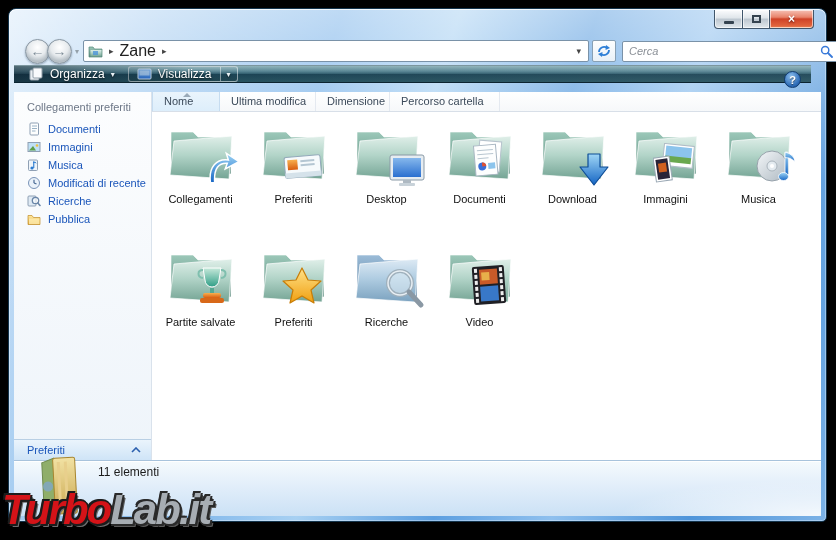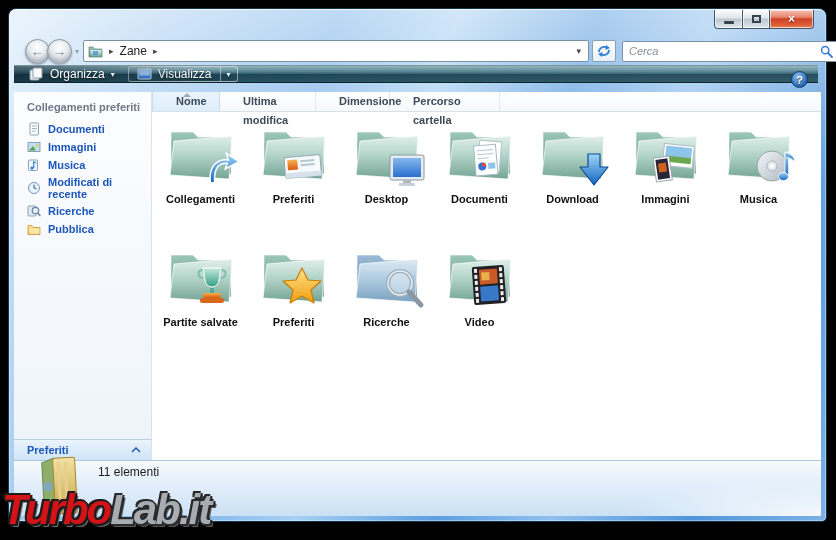--- a/index.html
+++ b/index.html
@@ -45,72 +45,72 @@
     color:#7e8c97; font-size:14px; font-weight:bold;
     box-shadow:0 1px 2px rgba(20,50,80,.35);
   }
   .nav-circle.fwd { margin-left:-3px; }
   .nav-history { color:#93a0aa; font-size:8px; margin:0 4px 0 3px; }
   .breadcrumb-bar {
     height:22px; flex:none; width:506px; background:#fff; border:1px solid #7a92a8; border-radius:2px;
     display:flex; align-items:center; padding:0 4px; font-size:12px; color:#222;
   }
   .crumb-sep { color:#444; font-size:9px; margin:0 6px; }
-  .crumb-label { font-size:12px; }
+  .crumb-label { font-size:16px; }
   .crumb-drop { margin-left:auto; color:#444; font-size:9px; padding:0 3px; }
   .refresh-btn { width:24px; height:22px; margin-left:3px; flex:none; display:flex; align-items:center; justify-content:center;
     background:linear-gradient(#fdfefe,#e9f1f8); border:1px solid #88a0b4; border-radius:2px; }
   .search-box {
     margin-left:6px; width:218px; height:21px; background:#fff; border:1px solid #7a92a8; border-radius:2px;
     display:flex; align-items:center; padding:0 6px; flex:none;justify-content:flex-end;
   }
   .search-box input {
     border:none; outline:none; flex:1; min-width:0; font-size:11px; font-style:italic; color:#555;
     font-family:"Liberation Sans", sans-serif; background:transparent;
   }
   .search-box input::placeholder { color:#8a8f96; font-style:italic; }
 
   
   .toolbar {
-    position:absolute; left:5px; right:8px; top:56px; height:18px;
+    position:absolute; left:5px; right:15px; top:56px; height:18px;
     background:linear-gradient(180deg,#8fb3ba 0%,#5a8795 32%,#2e5b6c 50%,#1b4354 51%,#27525f 100%);
     border-top:1px solid rgba(255,255,255,.4); border-bottom:1px solid #0c2430;
     display:flex; align-items:center; padding:0 6px;
   }
   .toolbar::before { content:""; position:absolute; inset:0; pointer-events:none;
     background:linear-gradient(90deg, rgba(8,20,34,.45) 0%, rgba(8,20,34,0) 22%, rgba(255,255,255,.05) 80%); }
   .tb-btn { position:relative; display:flex; align-items:center; gap:6px; height:21px; padding:0 9px;
     color:#fff; font-size:12px; text-shadow:0 1px 2px rgba(0,0,0,.6); border-radius:3px; }
   .tb-caret { font-size:8px; color:#e9f2f6; }
   .tb-split { display:flex; align-items:stretch; border:1px solid rgba(255,255,255,.5); border-radius:3px; margin-left:4px;
     background:linear-gradient(rgba(255,255,255,.12), rgba(255,255,255,0) 50%, rgba(0,0,0,.12)); }
   .tb-split .seg { display:flex; align-items:center; gap:6px; padding:0 8px; color:#fff; font-size:12px; text-shadow:0 1px 2px rgba(0,0,0,.6); }
   .tb-split .seg.arrow { border-left:1px solid rgba(255,255,255,.45); padding:0 6px; }
   .help-btn { position:absolute; right:10px; top:5px; width:17px; height:17px; border-radius:50%;
     background:radial-gradient(circle at 40% 30%, #8cc0ee, #2a68b4 70%, #1a4f96);
     border:1px solid #123c6e; color:#fff; font-size:11px; font-weight:bold;
     display:flex; align-items:center; justify-content:center; text-shadow:0 1px 1px rgba(0,0,0,.5); }
 
   
-  .body-area { position:absolute; left:5px; right:5px; top:83px; bottom:61px; background:#fff; display:flex;font-weight:bold; }
+  .body-area { position:absolute; left:5px; right:5px; top:83px; bottom:61px; background:#fff; display:flex; }
 
   .sidebar { width:138px; flex:none; position:relative; background:linear-gradient(180deg,#fcfdfe,#eef4fa);
     border-right:1px solid #d9e2ec; }
   .sb-header { padding:9px 4px 7px 13px; font-size:11px; color:#6d7787; }
   .sb-item { display:flex; align-items:center; gap:7px; padding:2px 0 2px 13px; font-size:11px; color:#1b56ba; cursor:default; }
   .sb-item .ic { width:14px; height:14px; flex:none; display:flex; }
   .folders-bar { position:absolute; left:0; right:0; bottom:0; height:21px;
     background:linear-gradient(#eaf4fc,#cfe4f7); border-top:1px solid #b9cfe4;
     display:flex; align-items:center; padding:0 10px 0 13px; font-size:11px; color:#1b56ba; }
   .folders-bar svg { margin-left:auto; }
 
   .main { flex:1; position:relative; }
   .col-headers { display:flex; height:20px; border-bottom:1px solid #d8dfe8;
     background:linear-gradient(#ffffff,#f6f8fa); }
-  .col { font-size:11px; color:#3c4a5a; line-height:19px; padding-left:23px; border-right:1px solid #e4e9f0; position:relative; }
+  .col { font-size:11px; color:#3c4a5a; line-height:19px; padding-left:11px; border-right:1px solid #e4e9f0; position:relative; }
   .col.sorted { background:linear-gradient(#eaf4fc,#ddeefb); border-right:1px solid #c6dcf0; border-left:1px solid #c6dcf0; }
 
   .grid { position:absolute; left:2px; top:24px; width:655px; display:flex; flex-wrap:wrap; }
   .fcell { width:93px; height:123px; display:flex; flex-direction:column; align-items:center; }
   .ficon { position:relative; width:70px; height:62px; margin-top:7px; }
   .ficon .base { position:absolute; inset:0; }
   .ficon .ovl { position:absolute; right:-4px; bottom:-3px; }
   .ficon .ovl.center { right:6px; bottom:2px; }
   .flabel { margin-top:8px; font-size:11px; color:#111; text-align:left; line-height:12px; }
 

